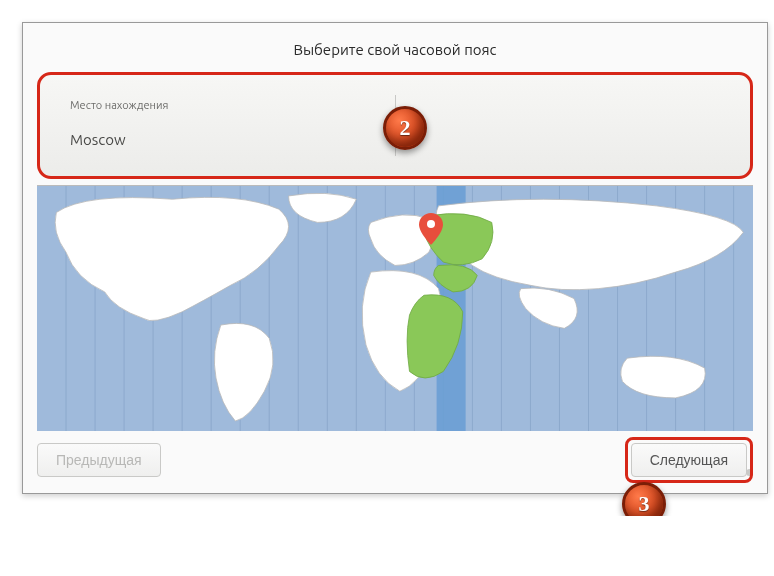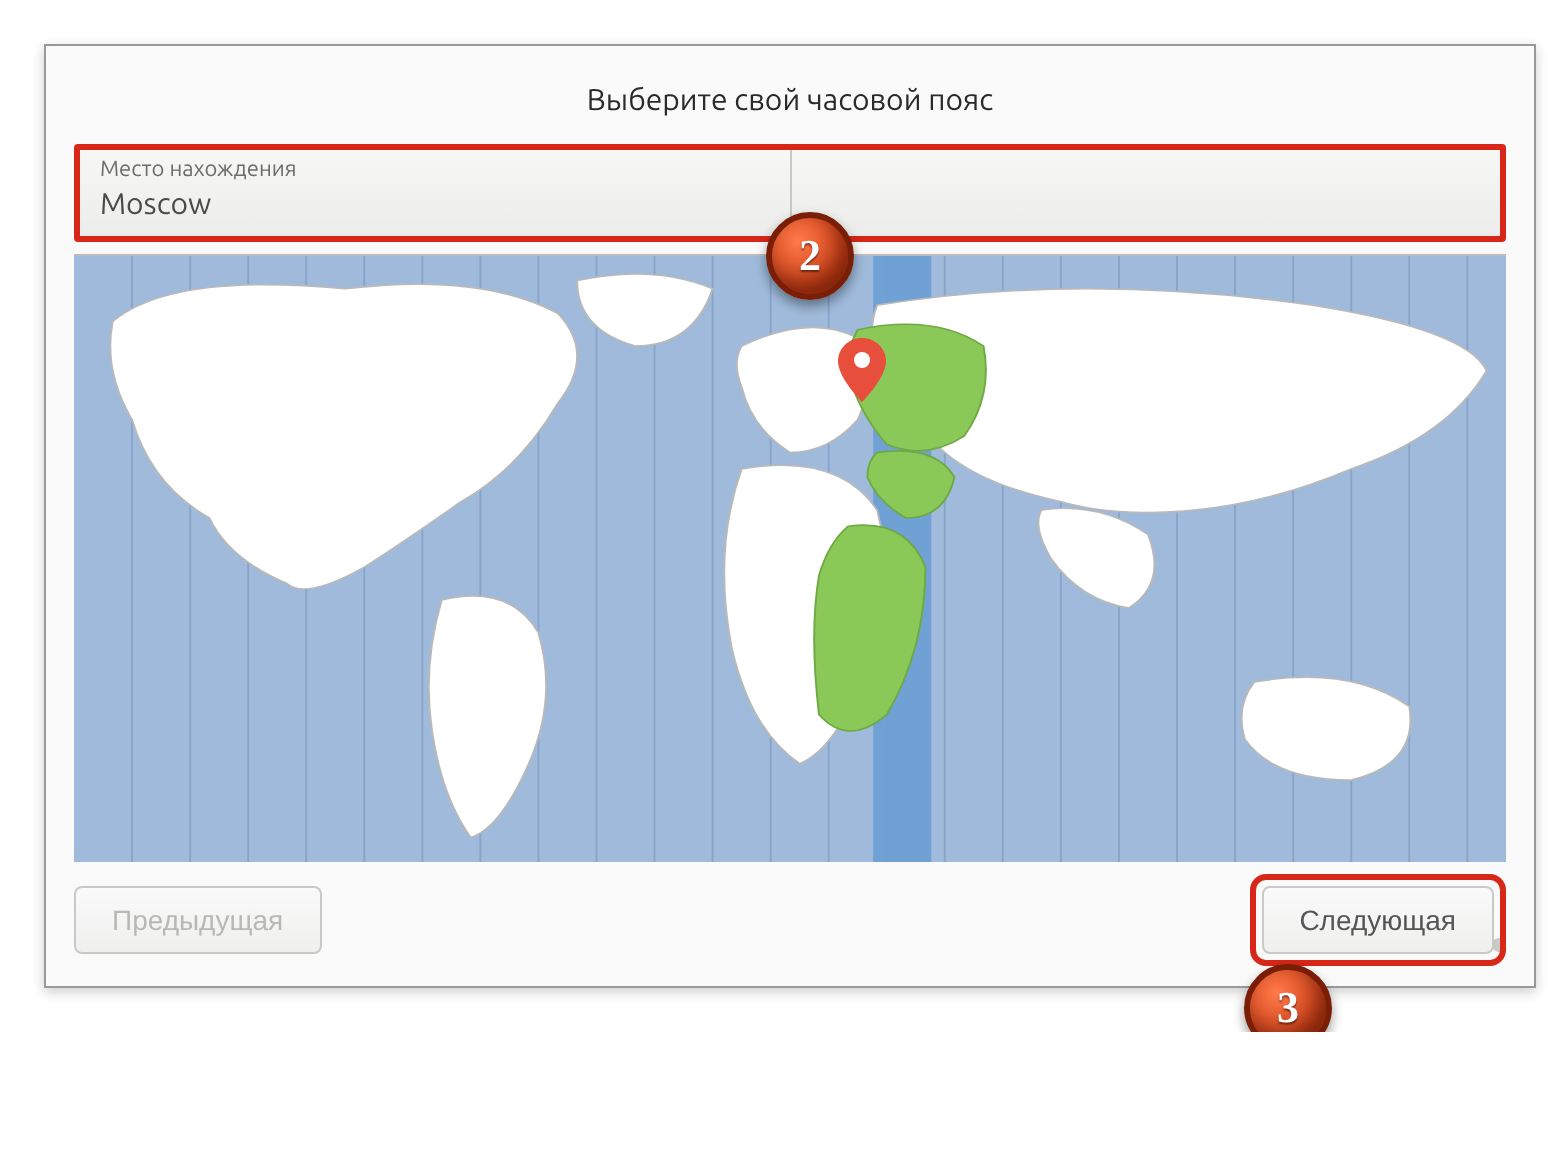--- a/index.html
+++ b/index.html
@@ -1,23 +1,23 @@
 <!DOCTYPE html>
 <html><head>
 <meta charset="utf-8">
 <style>
   html,body{margin:0;padding:0;font-family:Ubuntu,"Segoe UI",Arial,sans-serif;background:#fff;color:#333}
   .wrap{width:774px;height:516px;position:relative;box-sizing:border-box}
   .frame{position:absolute;left:22px;top:22px;right:6px;bottom:22px;border:1px solid #999;box-shadow:0 2px 6px rgba(0,0,0,.2);background:#fafafa;display:flex;flex-direction:column;overflow:hidden}
   .title{text-align:center;font-size:15px;padding:18px 0 14px;color:#2a2a2a}
-  .fields{display:flex;margin:0 14px;border:3px solid #d62718;border-radius:2px;padding:0;background:linear-gradient(#f7f7f5,#ececea);position:relative}
+  .fields{display:flex;margin:0 14px;border:3px solid #d62718;border-radius:14px;padding:20px;background:linear-gradient(#f7f7f5,#ececea);position:relative}
   .field{flex:1;padding:4px 10px 8px;position:relative}
   .field+.field{border-left:1px solid #c8c8c6}
   .flabel{font-size:11px;color:#6c6c6a}
-  .fval{font-size:15px;color:#4a4a48;margin-top:2px}
+  .fval{font-size:15px;color:#4a4a48;margin-top:20px}
   .map{flex:1;margin:6px 14px 0;position:relative;overflow:hidden;border-top:1px solid #bbb}
   .mapsvg{position:absolute;inset:0;width:100%;height:100%}
   .pin{position:absolute;left:55%;top:24%;transform:translate(-50%,-100%)}
   .footer{display:flex;align-items:flex-end;justify-content:space-between;padding:12px 14px 16px}
   .btn{border:1px solid #c9c9c7;background:linear-gradient(#fafafa,#efefee);border-radius:4px;padding:8px 18px;font-size:14px;color:#555;cursor:pointer}
   .btn.prev{color:#b8b8b6}
   .dots{display:flex;gap:7px;align-items:center}
   .dot{width:7px;height:7px;border-radius:50%;background:#c9c9c7}
   .dot.active{background:#e95420;width:9px;height:9px}
   .marker{position:absolute;width:38px;height:38px;border-radius:50%;background:radial-gradient(circle at 35% 30%,#ff7a4a,#c93a12 70%);border:3px solid #7a1e07;box-shadow:inset -4px -6px 10px rgba(0,0,0,.35),0 3px 6px rgba(0,0,0,.4);color:#fff;font-weight:900;font-size:22px;display:flex;align-items:center;justify-content:center;font-family:Georgia,serif;text-shadow:0 1px 1px rgba(0,0,0,.5)}

